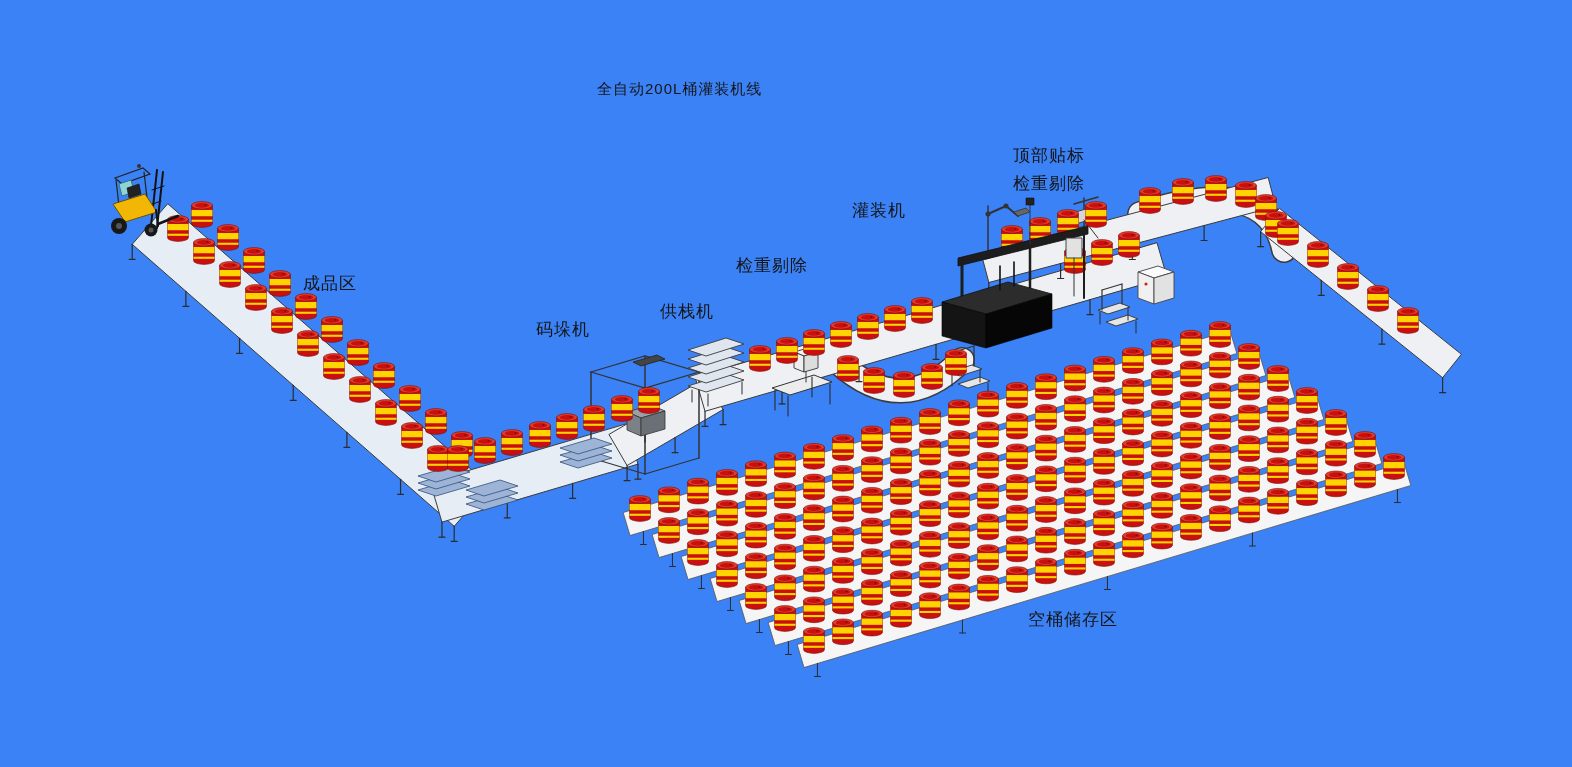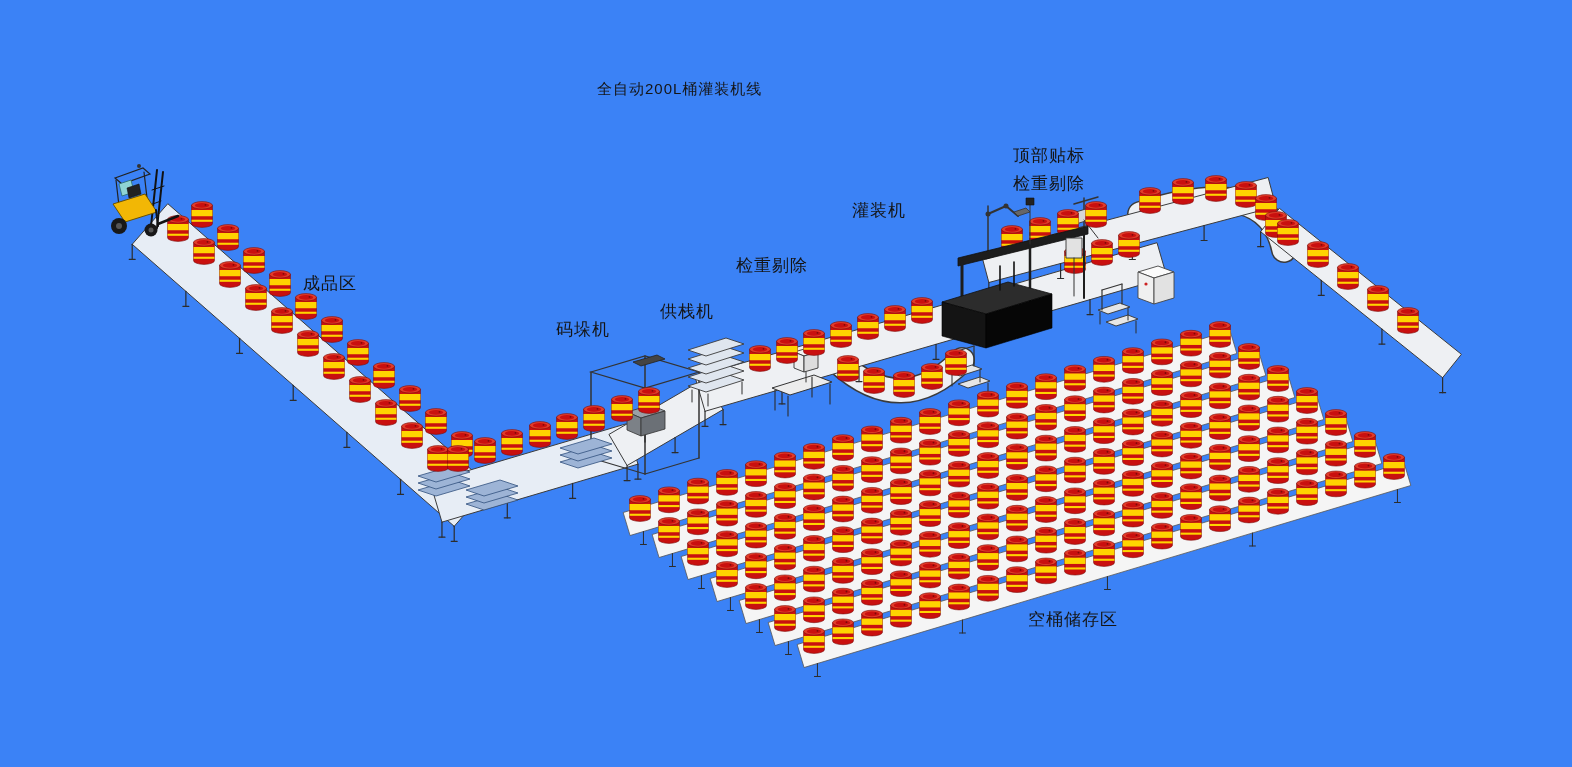--- a/index.html
+++ b/index.html
@@ -480,21 +480,21 @@
         <circle cx="119" cy="226" r="3" fill="#555" stroke="none" stroke-width="0"></circle>
         <circle cx="151" cy="230" r="6.5" fill="#181818" stroke="none" stroke-width="0"></circle>
         <circle cx="151" cy="230" r="2.5" fill="#555" stroke="none" stroke-width="0"></circle>
         <line x1="156" y1="210" x2="158" y2="226" stroke="#111" stroke-width="2" stroke-linecap="round"></line>
         <line x1="158" y1="224" x2="178" y2="216" stroke="#111" stroke-width="2.5" stroke-linecap="round"></line>
       </g>
     </svg>
   <div class="title" style="left: 597px; top: 80px;">全自动200L桶灌装机线</div>
   <div id="labels">
       <div class="label" style="left: 303px; top: 272px;">成品区</div>
-      <div class="label" style="left: 556px; top: 318px;">码垛机</div>
+      <div class="label" style="left: 536px; top: 318px;">码垛机</div>
       <div class="label" style="left: 660px; top: 300px;">供栈机</div>
       <div class="label" style="left: 736px; top: 254px;">检重剔除</div>
       <div class="label" style="left: 852px; top: 199px;">灌装机</div>
       <div class="label" style="left: 1013px; top: 144px;">顶部贴标</div>
       <div class="label" style="left: 1013px; top: 172px;">检重剔除</div>
       <div class="label" style="left: 1028px; top: 608px;">空桶储存区</div>
     </div>
 </div>
 
 </body></html>

